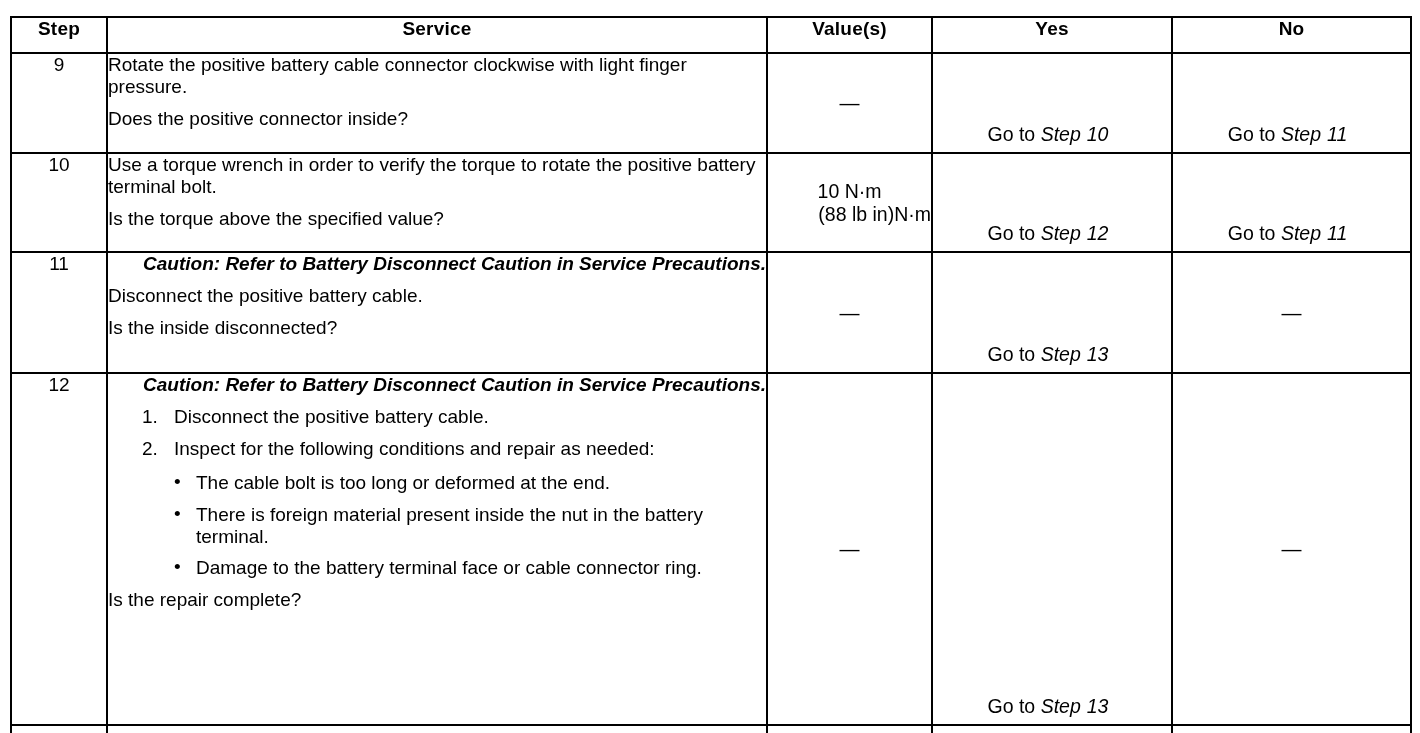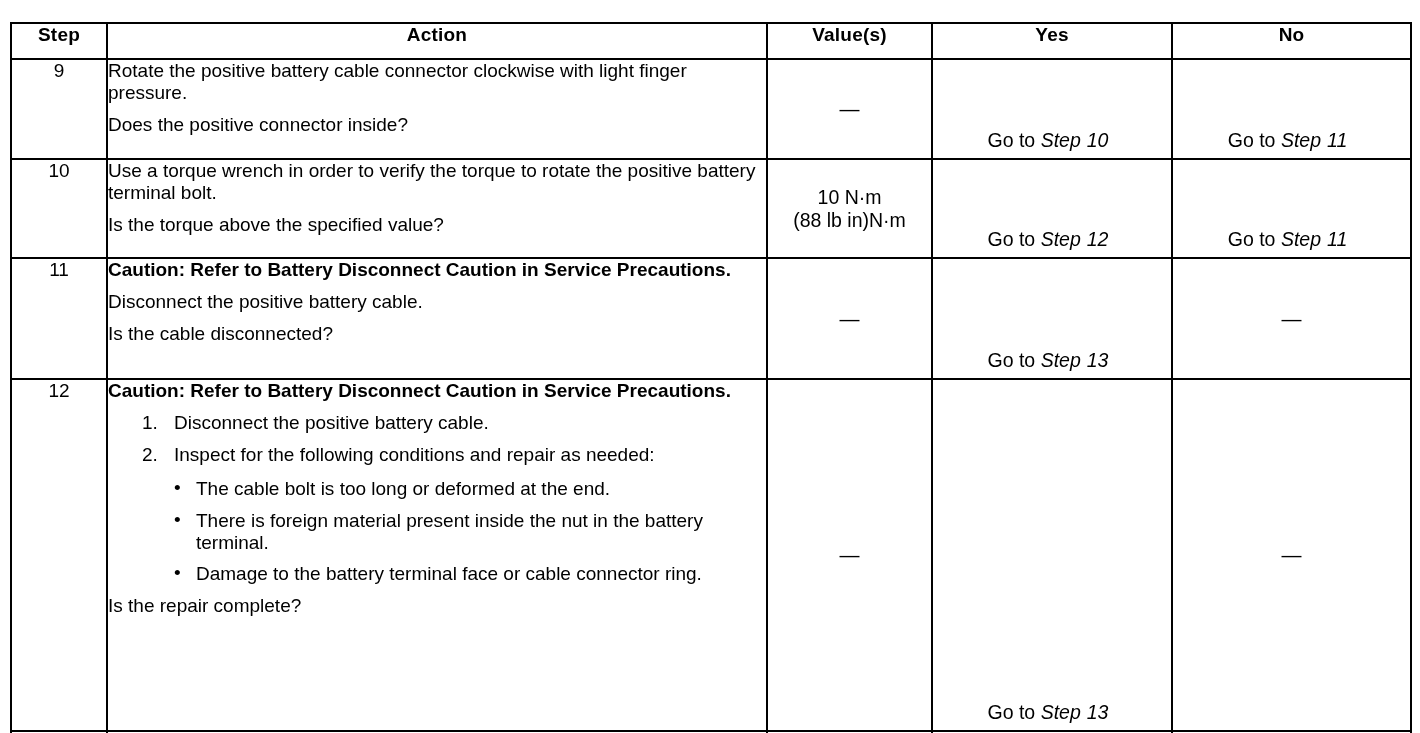--- a/index.html
+++ b/index.html
@@ -14,21 +14,21 @@
     font-family: "Liberation Sans", sans-serif;
     color: #000000;
     overflow: hidden;
   }
 
   .sheet {
     position: relative;
     width: 1216px;
     height: 733px;
     background: #ffffff;
-    padding: 22px 10px 0 10px;
+    padding: 16px 10px 0 10px;
   }
 
   table.diag {
     border-collapse: collapse;
     table-layout: fixed;
     width: 1400px;
     background: #ffffff;
   }
 
   table.diag td,
@@ -70,22 +70,24 @@
     padding: 6px 8px 6px 12px;
     font-size: 19px;
     line-height: 1.18;
   }
   .para {
     margin: 0 0 9px 0;
   }
   .para:last-child { margin-bottom: 0; }
   .caution {
     font-weight: bold;
+    font-style: italic;
     margin: 0 0 10px 0;
     line-height: 1.18;
+    text-align: right;
   }
   ol.numlist {
     margin: 0 0 4px 0;
     padding: 0 0 0 34px;
     list-style: none;
     counter-reset: nl;
   }
   ol.numlist > li {
     counter-increment: nl;
     position: relative;
@@ -143,21 +145,21 @@
     font-size: 20px;
   }
   .stepref {
     font-style: italic;
     font-weight: normal;
   }
   .goto { white-space: nowrap; }
   .goto .num { margin-left: 6px; }
 
   .torque-line1 { display: block; }
-  .torque-line2 { display: block; }
+  .torque-line2 { display: block; text-align: right; }
 
   
   tr.r9  td { height: 100px; }
   tr.r10 td { height: 99px; }
   tr.r11 td { height: 121px; }
   tr.r12 td { height: 352px; }
   tr.rpartial td { height: 16px; }
   tr.rpartial td { border-bottom: none; }
 </style>
 </head>
@@ -170,21 +172,21 @@
       <col class="c-step">
       <col class="c-action">
       <col class="c-value">
       <col class="c-yes">
       <col class="c-no">
     </colgroup>
 
     <thead>
       <tr>
         <th>Step</th>
-        <th>Action</th>
+        <th>Service</th>
         <th>Value(s)</th>
         <th>Yes</th>
         <th>No</th>
       </tr>
     </thead>
 
     <tbody>
 
       <tr class="r9">
         <td class="step">9</td>
@@ -221,21 +223,21 @@
         <td class="ncell">
           <span class="bottom-line goto"><span>Go to </span><span class="stepref">Step</span><span class="stepref num">11</span></span>
         </td>
       </tr>
 
       <tr class="r11">
         <td class="step">11</td>
         <td class="action">
           <p class="caution">Caution: Refer to Battery Disconnect Caution in Service Precautions.</p>
           <p class="para">Disconnect the positive battery cable.</p>
-          <p class="para">Is the cable disconnected?</p>
+          <p class="para">Is the inside disconnected?</p>
         </td>
         <td class="vcell">
           <span class="mid-center dash">—</span>
         </td>
         <td class="ycell">
           <span class="bottom-line goto"><span>Go to </span><span class="stepref">Step</span><span class="stepref num">13</span></span>
         </td>
         <td class="ncell">
           <span class="mid-center dash">—</span>
         </td>

